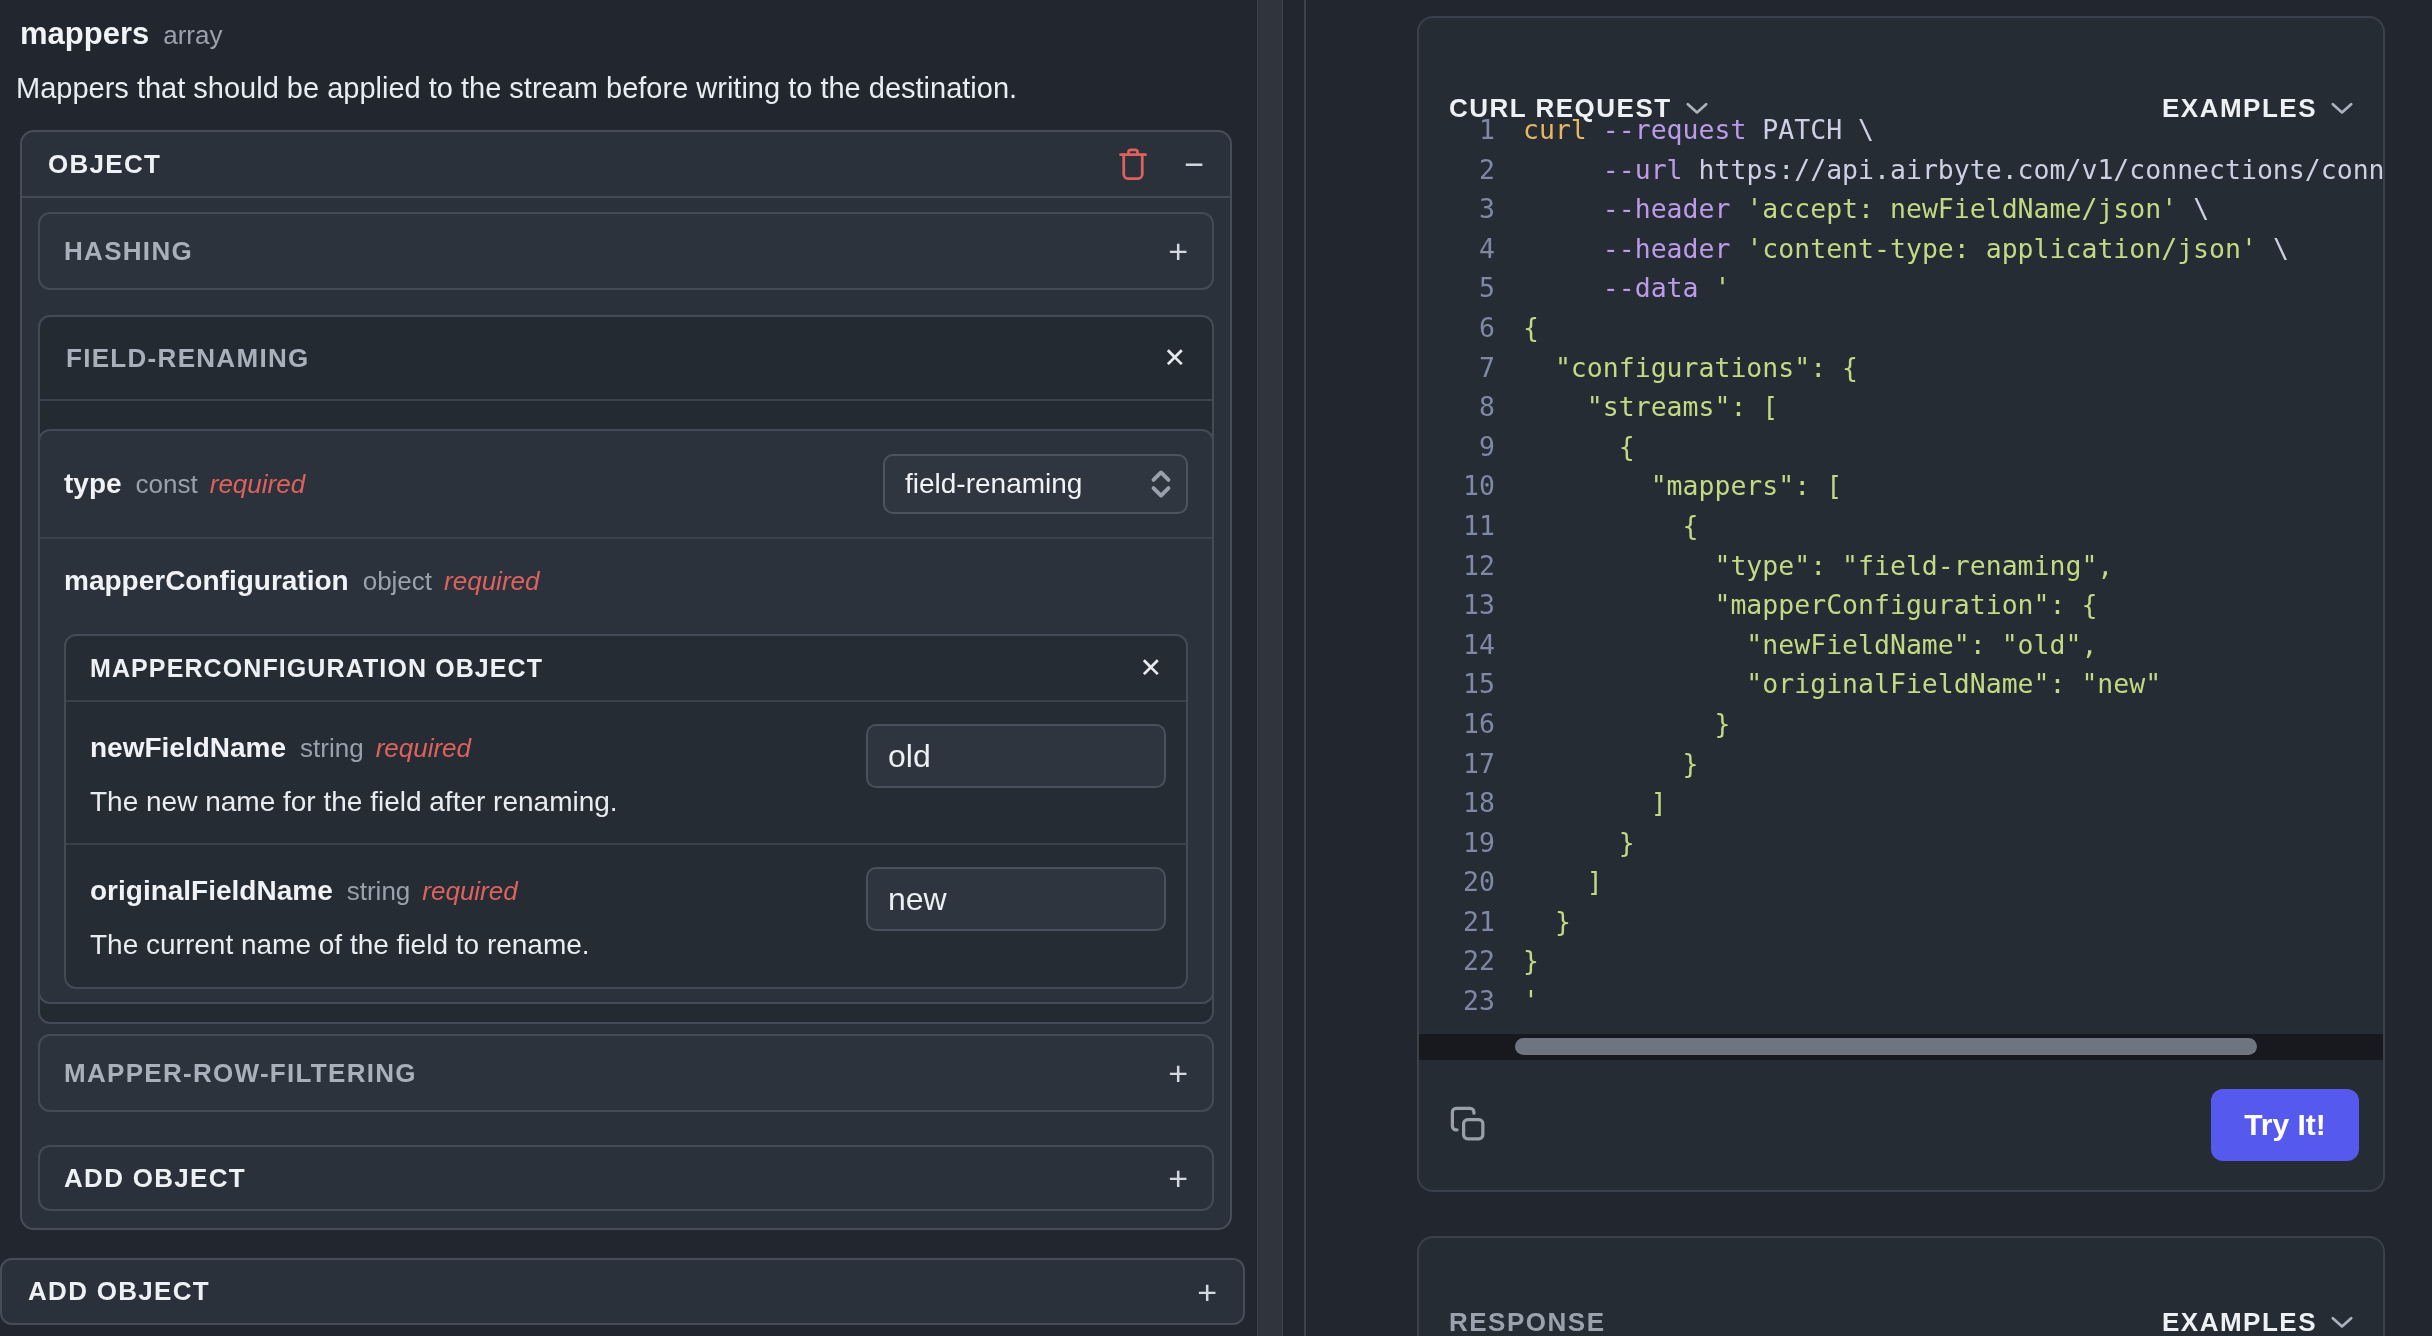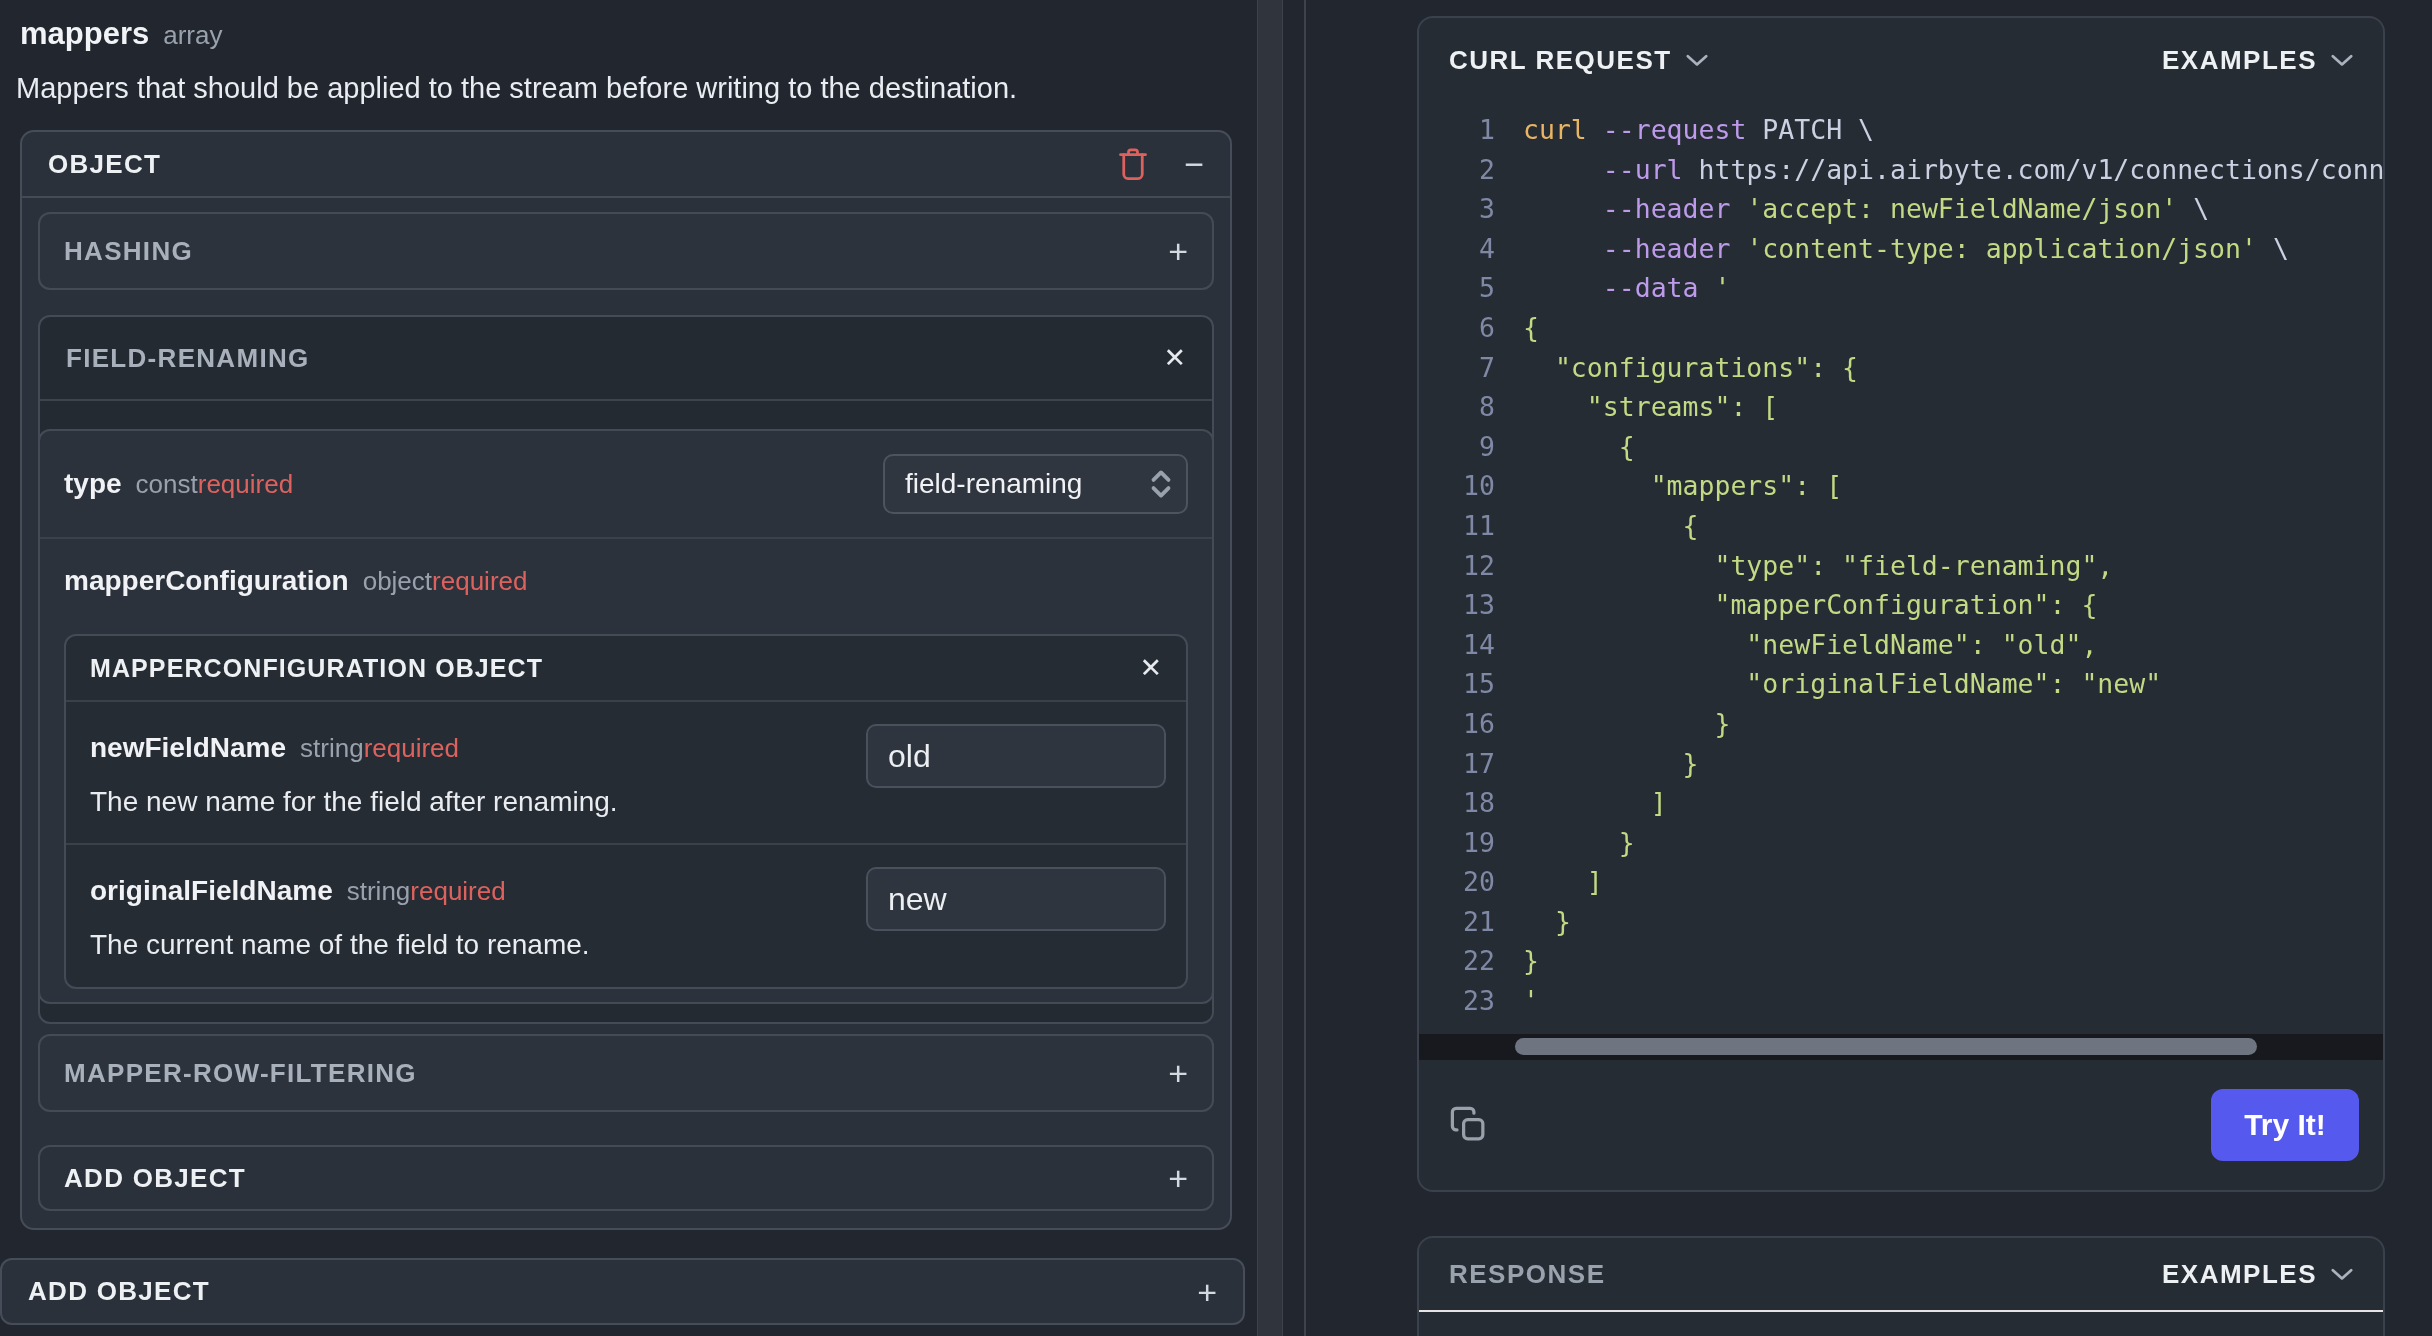--- a/index.html
+++ b/index.html
@@ -26,21 +26,21 @@
   .sub-addobj{top:1013px;height:66px;}
   .fr-panel{position:absolute;left:16px;right:16px;top:183px;height:709px;box-sizing:border-box;
             background:#242a32;border:2px solid #454b56;border-radius:12px;}
   .fr-head{height:84px;border-bottom:2px solid #3e444e;}
   .fr-card{position:absolute;left:0;right:0;top:112px;bottom:18px;box-sizing:border-box;
            background:#2c323b;border:2px solid #454b56;border-radius:12px;margin:0 -2px;}
   .type-row{height:108px;display:flex;align-items:center;box-sizing:border-box;padding:0 24px;
             border-bottom:2px solid #3a414b;}
   .fname{font-size:28px;font-weight:700;color:#f0f2f5;}
   .fkind{font-size:26px;color:#99a1ad;margin-left:14px;}
-  .freq{font-size:26px;color:#dd625e;}
+  .freq{font-size:26px;color:#dd625e;margin-left:12px;font-style:italic;}
   .select{width:305px;height:60px;box-sizing:border-box;background:#30363f;border:2px solid #4d545f;
           border-radius:10px;display:flex;align-items:center;padding:0 14px 0 20px;cursor:pointer;}
   .select .val{font-size:28px;color:#f0f2f5;flex:1;}
   .mc-section{padding:22px 24px 0;}
   .mc-label-row{height:40px;display:flex;align-items:center;}
   .mc-panel{margin-top:33px;box-sizing:border-box;background:#262c34;border:2px solid #454b56;
             border-radius:12px;height:355px;overflow:hidden;}
   .mc-head{height:66px;border-bottom:2px solid #3a414b;padding:0 24px;}
   .mc-title{font-size:25px;font-weight:700;letter-spacing:1.1px;color:#eef1f4;}
   .mc-row{position:relative;box-sizing:border-box;padding:22px 24px 0;}
@@ -55,21 +55,21 @@
              background:#2b313a;border:2px solid #474d58;border-radius:12px;display:flex;
              align-items:center;padding:0 26px;}
   
   .left-scrollbar{position:absolute;left:1257px;top:0;width:24px;height:1336px;background:#2f343d;
                   border-left:1px solid #3d434d;border-right:1px solid #3d434d;}
   .col-divider{position:absolute;left:1304px;top:0;width:2px;height:1336px;background:#3d434d;}
   
   .rpanel{position:absolute;left:1417px;width:968px;box-sizing:border-box;background:#262c34;
           border:2px solid #3a414c;border-radius:16px;}
   .curl-panel{top:16px;height:1176px;overflow:hidden;}
-  .rhead{height:84px;display:flex;align-items:center;box-sizing:border-box;padding:0 30px;}
+  .rhead{height:84px;display:flex;align-items:center;box-sizing:border-box;padding:0 30px;margin-top:48px;}
   .rtitle{font-size:26px;font-weight:700;letter-spacing:1.5px;color:#eef1f4;}
   .rtitle-dim{font-size:26px;font-weight:700;letter-spacing:1.5px;color:#9aa2ae;}
   .chev{margin-left:14px;display:flex;align-items:center;}
   .code-wrap{position:absolute;left:0;right:0;top:84px;bottom:156px;overflow:hidden;
              font-family:"DejaVu Sans Mono",monospace;font-size:26.5px;line-height:39.6px;
              padding-top:8px;}
   .code-line{display:flex;}
   .lnum{width:76px;flex:0 0 76px;text-align:right;color:#7f88a4;}
   .lcode{margin-left:28px;white-space:pre;}
   .tok-cmd{color:#e7b563;}

